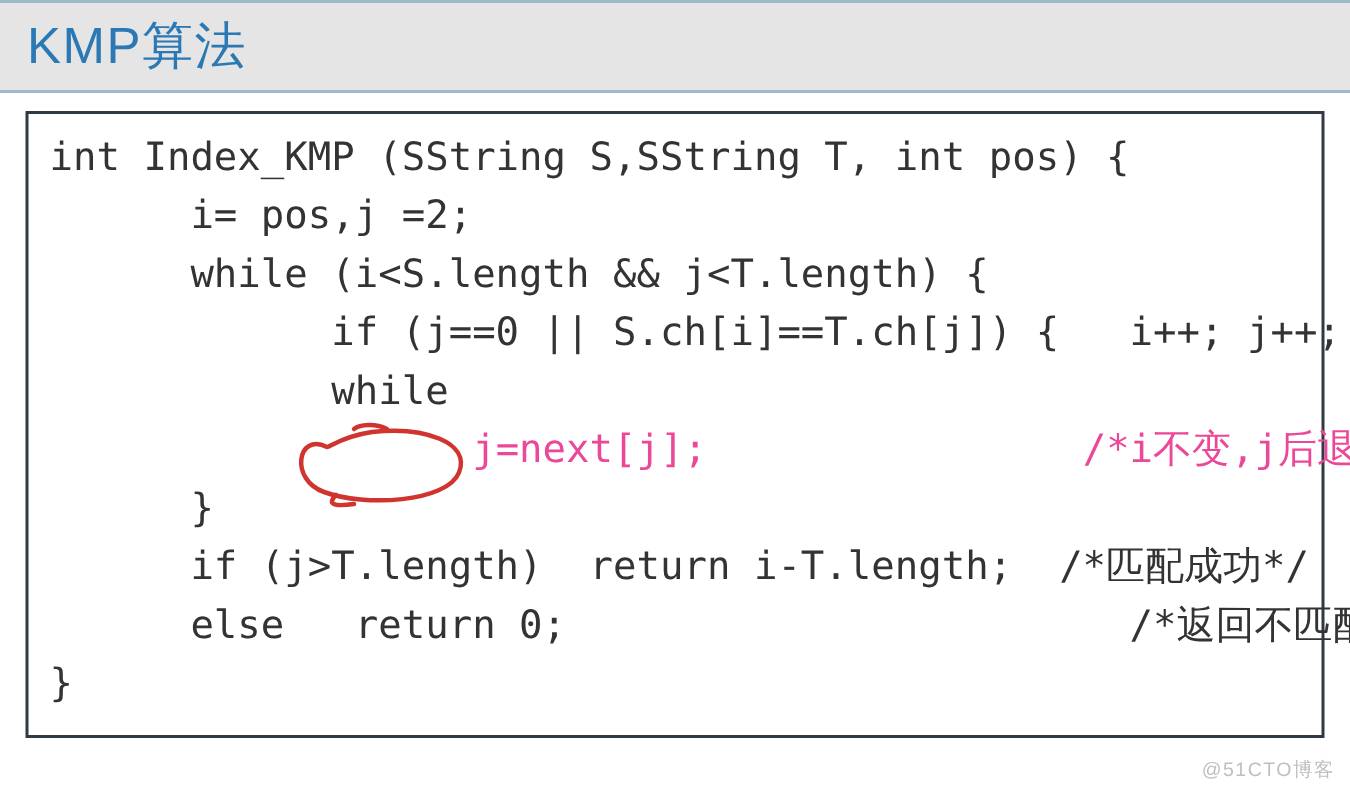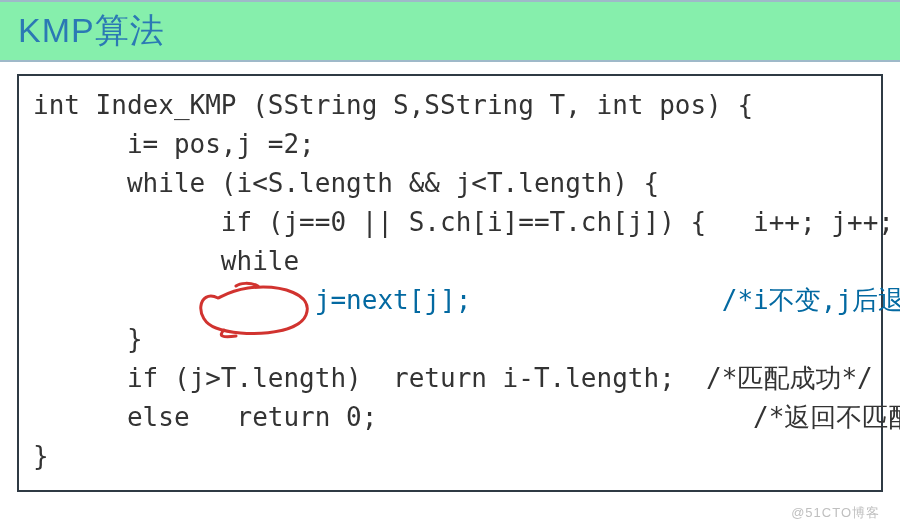--- a/index.html
+++ b/index.html
@@ -18,21 +18,21 @@
     width: 900px;
     height: 526px;
     position: relative;
   }
   .title-row {
     box-sizing: border-box;
     width: 100%;
     padding: 6px 16px 6px 18px;
     border-top: 2px solid #9fb9c9;
     border-bottom: 2px solid #9fb9c9;
-    background: #86efac;
+    background: #e5e5e5;
   }
   .title {
     color: #2b79b4;
     font-size: 34px;
     letter-spacing: 1px;
   }
   .code-outer {
     box-sizing: border-box;
     width: 866px;
     margin: 12px auto 0 auto;
@@ -41,25 +41,25 @@
     background: #ffffff;
   }
   .code {
     font-family: "Consolas", "Menlo", monospace;
     font-size: 26px;
     line-height: 1.5;
     color: #333;
     white-space: pre;
   }
   .highlight {
-    color: #0369a1;
+    color: #ec4899;
   }
   .footer-watermark {
     position: absolute;
-    right: 20px;
+    right: 10px;
     bottom: 4px;
     font-size: 13px;
     color: #bfbfbf;
     letter-spacing: 1px;
   }
   .annot {
     position: absolute;
     pointer-events: none;
   }
 </style>

